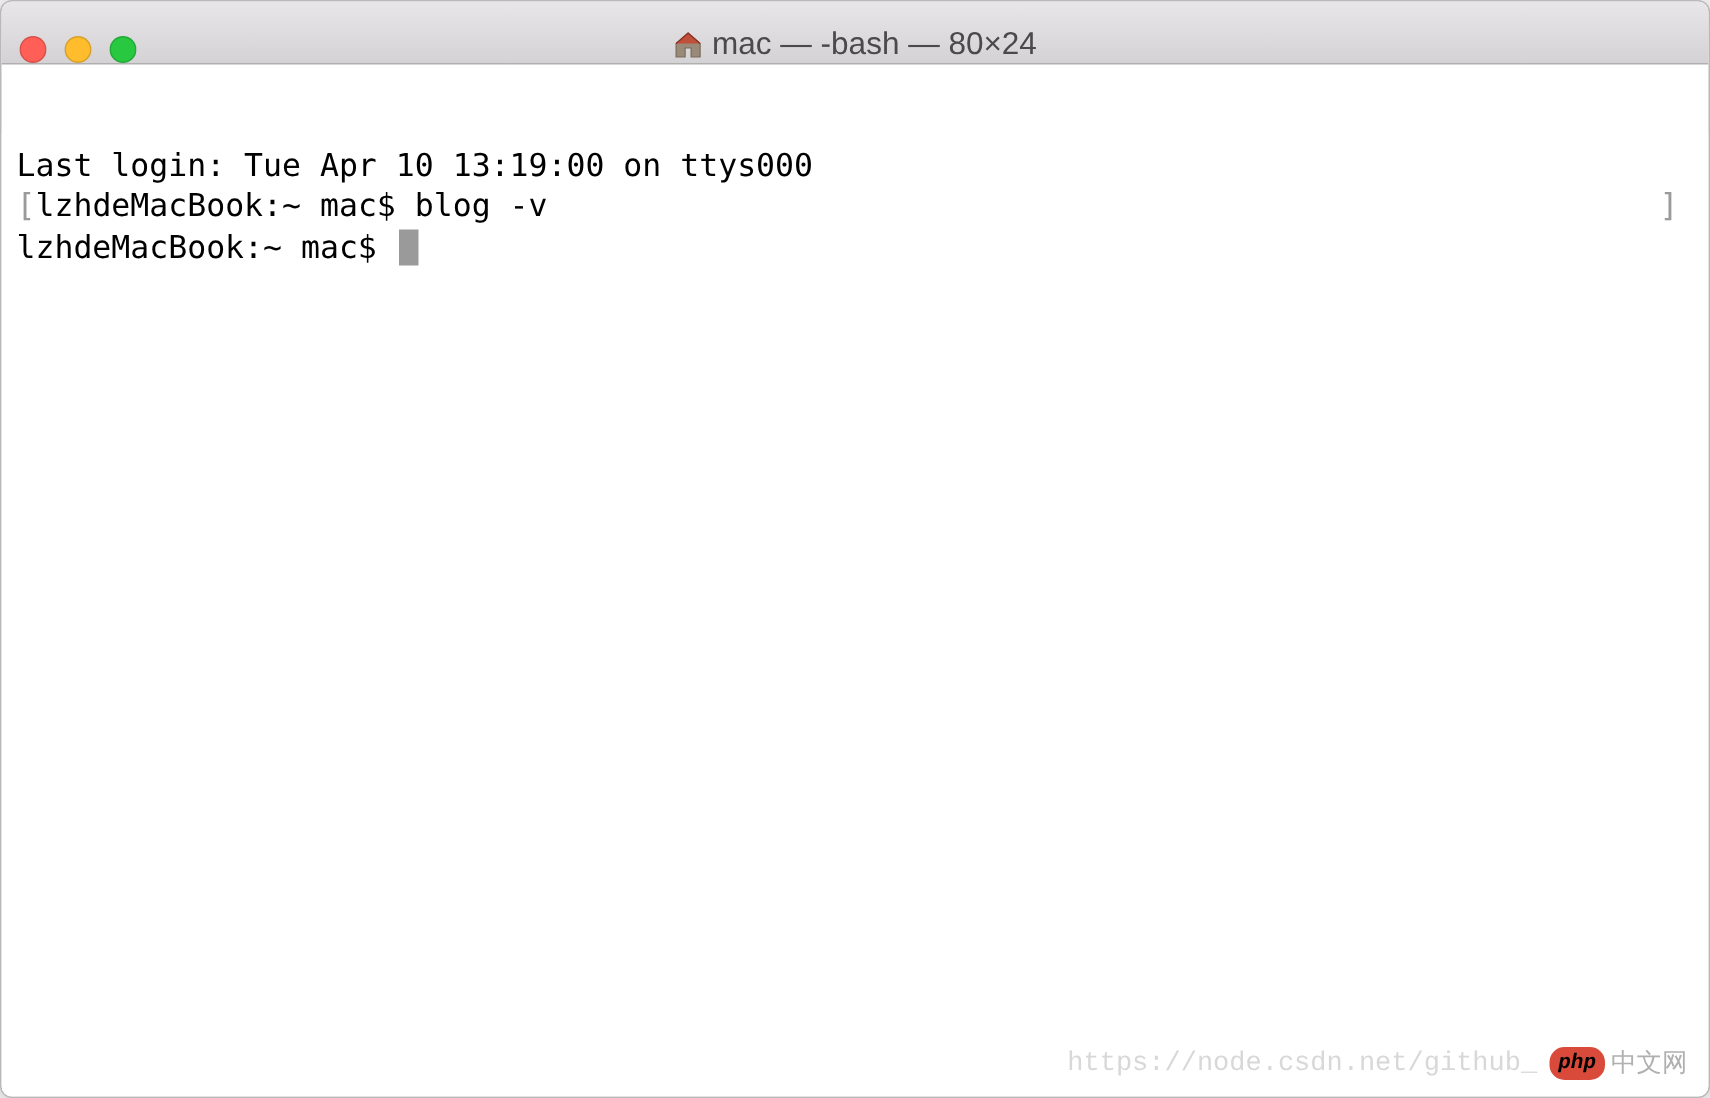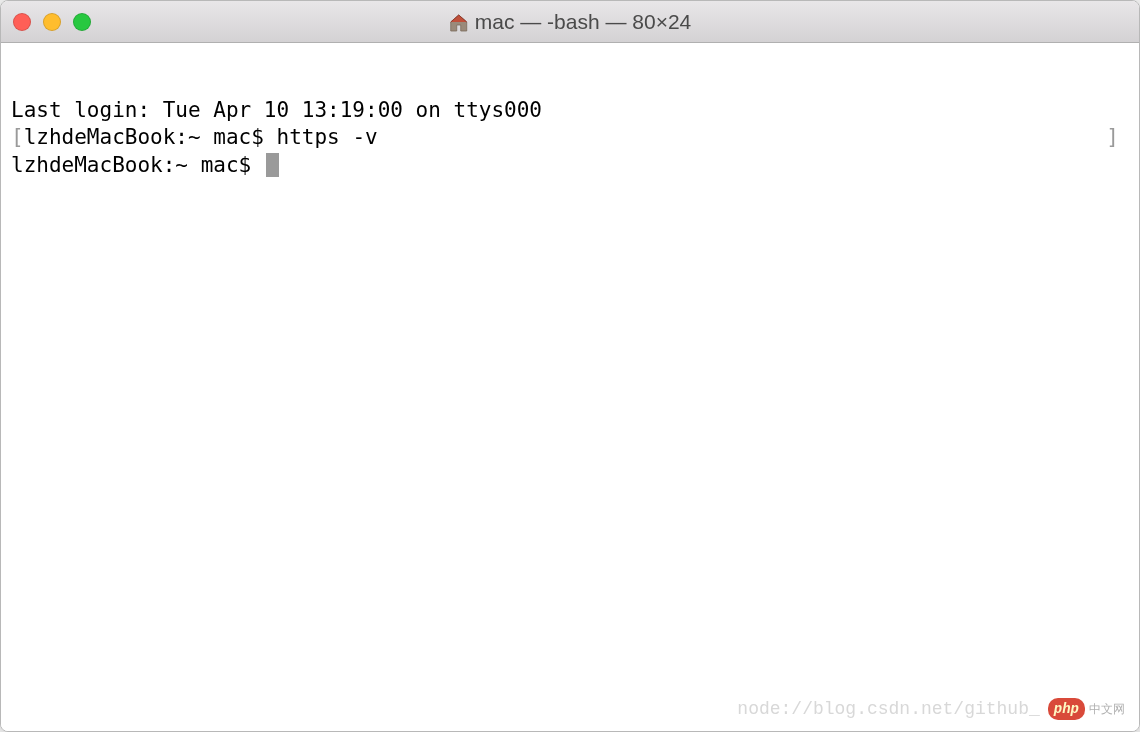--- a/index.html
+++ b/index.html
@@ -25,21 +25,21 @@
       box-shadow: 0 2px 12px rgba(0,0,0,0.15);
       display: flex;
       flex-direction: column;
       border: 1px solid #b8b8b8;
     }
     .titlebar {
       height: 42px;
       background: linear-gradient(to bottom, #e8e6e8, #d4d2d4);
       border-bottom: 1px solid #b0b0b0;
       display: flex;
-      align-items: center;
+      align-items: flex-end;
       padding: 0 12px;
       position: relative;
     }
     .traffic-lights {
       display: flex;
       gap: 12px;
       align-items: center;
     }
     .traffic-light {
       width: 18px;
@@ -114,31 +114,31 @@
       font-family: "Courier New", monospace;
       font-size: 18px;
     }
     .watermark .badge {
       display: inline-flex;
       align-items: center;
       gap: 4px;
     }
     .watermark .php-pill {
       background: #d94a3a;
-      color: #fef9c3;
+      color: #000000;
       font-weight: bold;
       font-size: 14px;
       padding: 2px 6px;
       border-radius: 10px;
       font-style: italic;
     }
     .watermark .cn-text {
       color: #b0b0b0;
       font-family: -apple-system, sans-serif;
-      font-size: 12px;
+      font-size: 17px;
     }
   </style>
 </head>
 <body>
 
 <div class="window">
   <div class="titlebar">
     <div class="traffic-lights">
       <div class="traffic-light close"></div>
       <div class="traffic-light minimize"></div>
@@ -153,28 +153,28 @@
       </span>
       <span>mac — -bash — 80×24</span>
     </div>
   </div>
 
   <div class="terminal-content">
     <div class="terminal-line">
       <span>Last login: Tue Apr 10 13:19:00 on ttys000</span>
     </div>
     <div class="terminal-line" style="position:relative;">
-      <span class="bracket">[</span><span>lzhdeMacBook:~ mac$ </span><span>https -v</span>
+      <span class="bracket">[</span><span>lzhdeMacBook:~ mac$ </span><span>blog -v</span>
       <span class="bracket right-bracket">]</span>
     </div>
     <div class="terminal-line">
       <span>lzhdeMacBook:~ mac$ </span><span class="cursor-block"></span>
     </div>
 
     <div class="watermark">
-      <span>node://blog.csdn.net/github_</span>
+      <span>https://node.csdn.net/github_</span>
       <span class="badge">
         <span class="php-pill">php</span>
         <span class="cn-text">中文网</span>
       </span>
     </div>
   </div>
 </div>
 
 </body></html>

